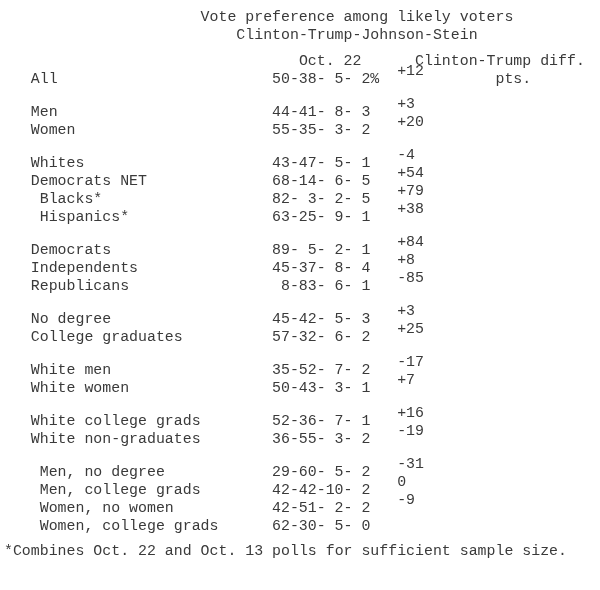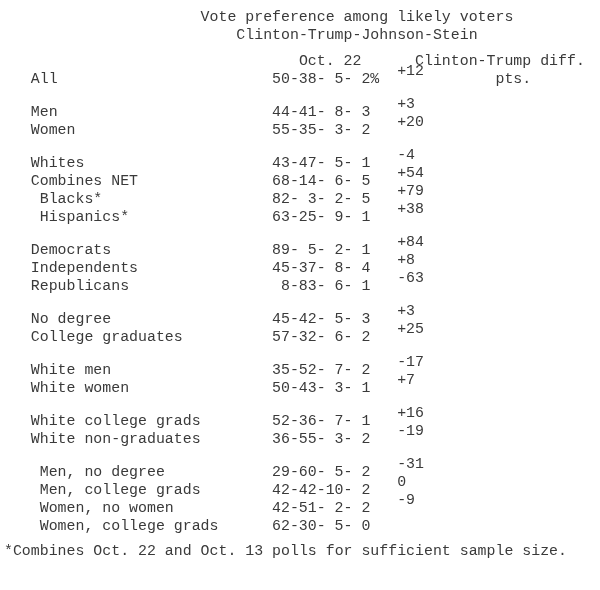--- a/index.html
+++ b/index.html
@@ -63,27 +63,27 @@
     <span class="at" style="--c:46">Clinton-Trump diff.</span>
   </div>
 
   <div id="rows">
       <div class="line"><span class="at" style="--c: 3;">All</span><span class="at" style="--c: 30;">50-38- 5- 2%</span><span class="diff">+12</span><span class="at" style="--c: 55;">pts.</span></div>
       <div class="spacer"></div>
       <div class="line"><span class="at" style="--c: 3;">Men</span><span class="at" style="--c: 30;">44-41- 8- 3</span><span class="diff">+3</span></div>
       <div class="line"><span class="at" style="--c: 3;">Women</span><span class="at" style="--c: 30;">55-35- 3- 2</span><span class="diff">+20</span></div>
       <div class="spacer"></div>
       <div class="line"><span class="at" style="--c: 3;">Whites</span><span class="at" style="--c: 30;">43-47- 5- 1</span><span class="diff">-4</span></div>
-      <div class="line"><span class="at" style="--c: 3;">Combines NET</span><span class="at" style="--c: 30;">68-14- 6- 5</span><span class="diff">+54</span></div>
+      <div class="line"><span class="at" style="--c: 3;">Democrats NET</span><span class="at" style="--c: 30;">68-14- 6- 5</span><span class="diff">+54</span></div>
       <div class="line"><span class="at" style="--c: 4;">Blacks*</span><span class="at" style="--c: 30;">82- 3- 2- 5</span><span class="diff">+79</span></div>
       <div class="line"><span class="at" style="--c: 4;">Hispanics*</span><span class="at" style="--c: 30;">63-25- 9- 1</span><span class="diff">+38</span></div>
       <div class="spacer"></div>
       <div class="line"><span class="at" style="--c: 3;">Democrats</span><span class="at" style="--c: 30;">89- 5- 2- 1</span><span class="diff">+84</span></div>
       <div class="line"><span class="at" style="--c: 3;">Independents</span><span class="at" style="--c: 30;">45-37- 8- 4</span><span class="diff">+8</span></div>
-      <div class="line"><span class="at" style="--c: 3;">Republicans</span><span class="at" style="--c: 30;"> 8-83- 6- 1</span><span class="diff">-63</span></div>
+      <div class="line"><span class="at" style="--c: 3;">Republicans</span><span class="at" style="--c: 30;"> 8-83- 6- 1</span><span class="diff">-85</span></div>
       <div class="spacer"></div>
       <div class="line"><span class="at" style="--c: 3;">No degree</span><span class="at" style="--c: 30;">45-42- 5- 3</span><span class="diff">+3</span></div>
       <div class="line"><span class="at" style="--c: 3;">College graduates</span><span class="at" style="--c: 30;">57-32- 6- 2</span><span class="diff">+25</span></div>
       <div class="spacer"></div>
       <div class="line"><span class="at" style="--c: 3;">White men</span><span class="at" style="--c: 30;">35-52- 7- 2</span><span class="diff">-17</span></div>
       <div class="line"><span class="at" style="--c: 3;">White women</span><span class="at" style="--c: 30;">50-43- 3- 1</span><span class="diff">+7</span></div>
       <div class="spacer"></div>
       <div class="line"><span class="at" style="--c: 3;">White college grads</span><span class="at" style="--c: 30;">52-36- 7- 1</span><span class="diff">+16</span></div>
       <div class="line"><span class="at" style="--c: 3;">White non-graduates</span><span class="at" style="--c: 30;">36-55- 3- 2</span><span class="diff">-19</span></div>
       <div class="spacer"></div>

